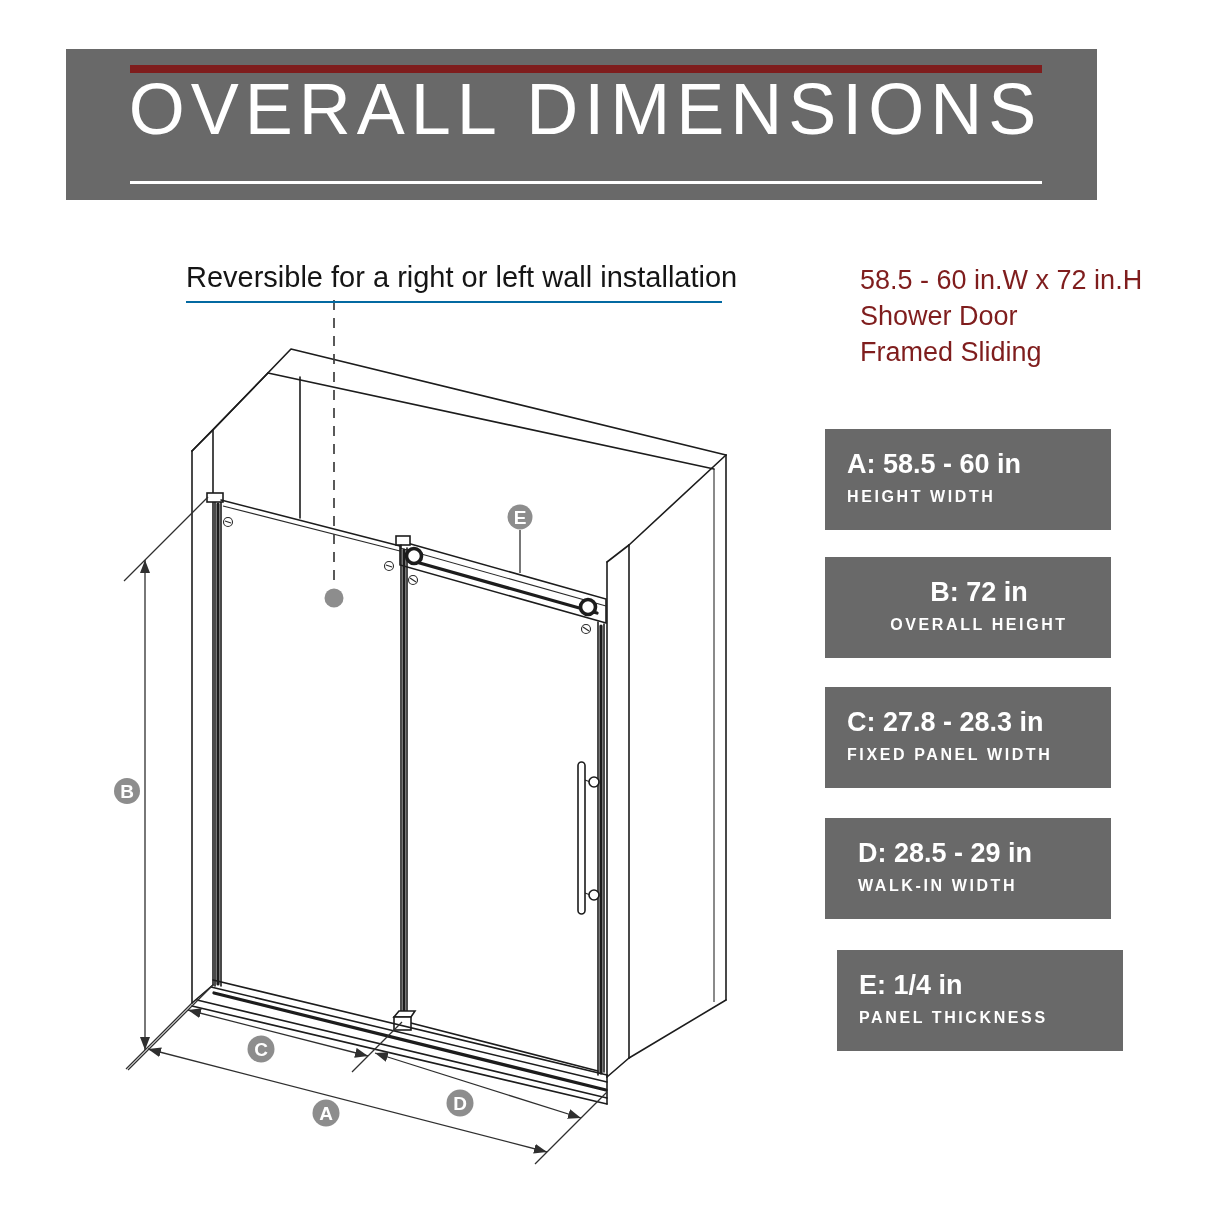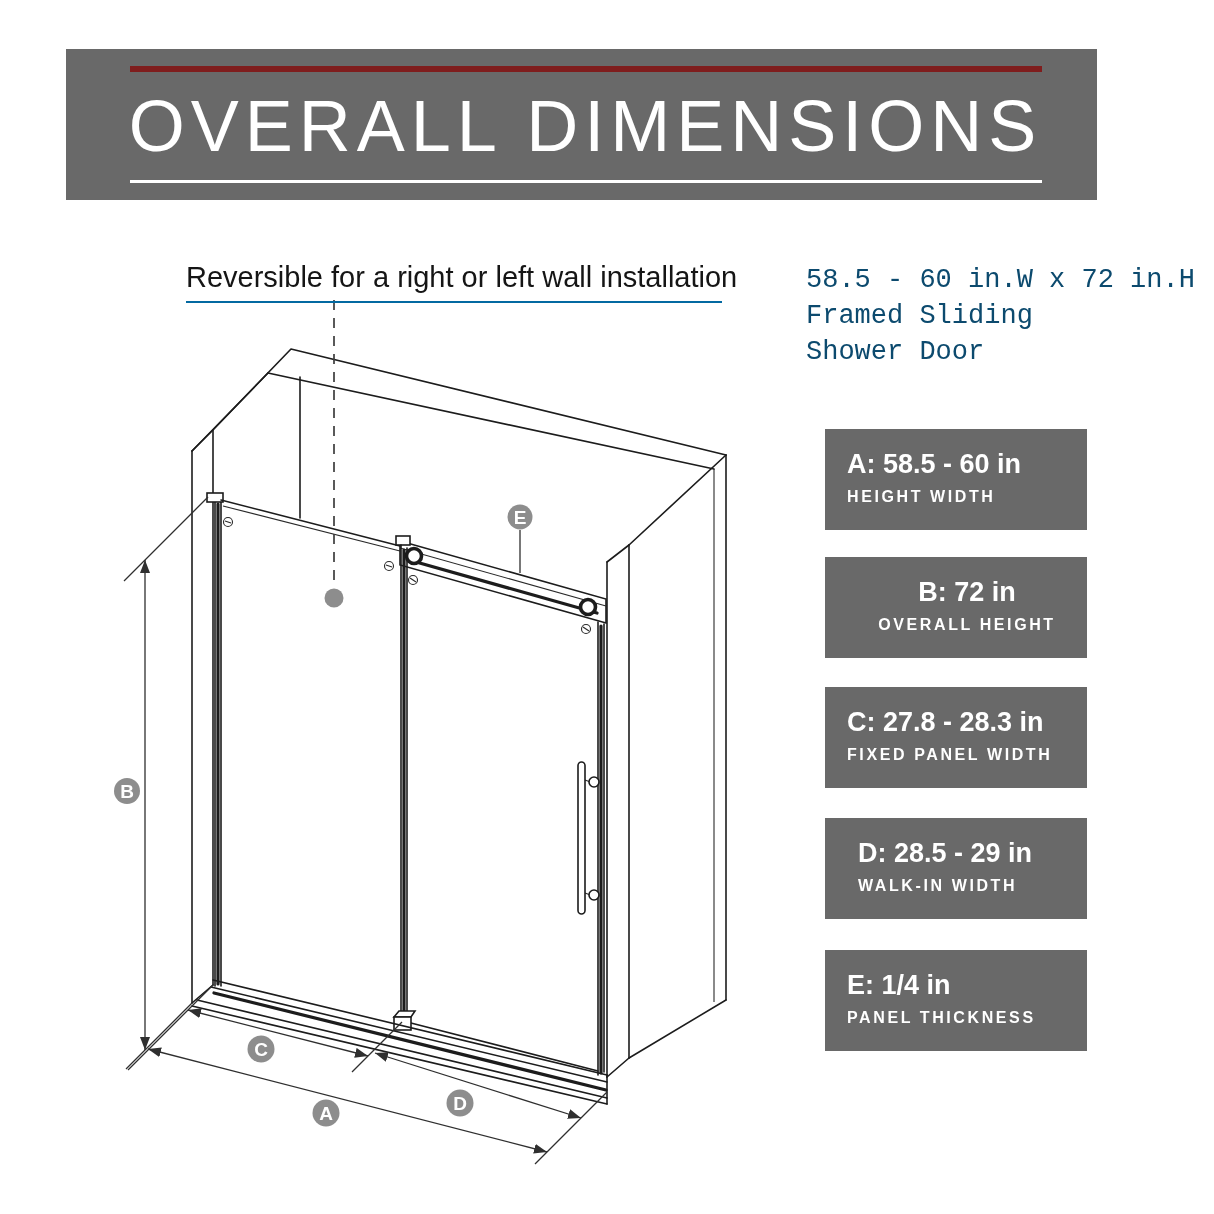--- a/index.html
+++ b/index.html
@@ -6,45 +6,45 @@
   body{
     width:1214px;height:1214px;position:relative;background:#ffffff;
     font-family:"Liberation Sans",sans-serif;overflow:hidden;
   }
   
   .banner{
     position:absolute;left:66px;top:49px;width:1031px;height:151px;
     background:#696969;display:flex;align-items:center;justify-content:center;
   }
   .banner-inner{
-    width:912px;height:108px;border-top:6px solid #7f1d1d;border-bottom:3px solid #ffffff;
-    display:flex;align-items:center;justify-content:center;margin-left:8px;
+    width:912px;height:108px;border-top:8px solid #7f1d1d;border-bottom:3px solid #ffffff;
+    display:flex;justify-content:center;margin-left:8px;
   }
   .banner-title{
     color:#ffffff;font-size:72px;letter-spacing:6px;white-space:nowrap;
     font-weight:normal;line-height:1;
   }
   
   .note{
     position:absolute;left:186px;top:261px;width:536px;text-align:center;
     font-size:29px;color:#151515;padding-bottom:7px;border-bottom:2px solid #0369a1;
     white-space:nowrap;
   }
   
   .product{
-    position:absolute;left:806px;top:262px;font-size:27px;color:#0c4a6e;line-height:36px;font-family:Liberation Mono, monospace;
+    position:absolute;left:860px;top:262px;font-size:27px;color:#7f1d1d;line-height:36px;
   }
   
   .spec{
-    position:absolute;left:825px;width:262px;height:101px;background:#696969;
+    position:absolute;left:825px;width:286px;height:101px;background:#696969;
     color:#ffffff;box-sizing:border-box;padding:21px 0 0 22px;
   }
   .spec .val{font-size:27px;font-weight:bold;line-height:1.1;}
   .spec .nm{font-size:16px;font-weight:bold;letter-spacing:2.6px;margin-top:8px;}
-  .spec-a{top:429px;} .spec-b{top:557px;text-align:center;} .spec-c{top:687px;} .spec-d{top:818px;padding-left:33px;} .spec-e{top:950px;}
+  .spec-a{top:429px;} .spec-b{top:557px;text-align:center;} .spec-c{top:687px;} .spec-d{top:818px;padding-left:33px;} .spec-e{top:950px;margin-left:12px;}
   
   svg{position:absolute;left:0;top:0;}
   .ln{stroke:#1c1c1c;stroke-width:1.6;fill:none;stroke-linecap:round;stroke-linejoin:round;}
   .thick{stroke:#1c1c1c;stroke-width:3.2;fill:none;stroke-linecap:round;}
   .thin{stroke:#2a2a2a;stroke-width:1.1;fill:none;}
   .dim{stroke:#2f2f2f;stroke-width:1.3;fill:none;}
   .lblc{fill:#8d8d8d;}
   .lblt{fill:#ffffff;font-size:19px;font-weight:bold;text-anchor:middle;}
   .whitefill{fill:#ffffff;stroke:#1c1c1c;stroke-width:1.6;}
 </style>
@@ -187,22 +187,22 @@
 <div class="banner">
   <div class="banner-inner">
     <div class="banner-title">OVERALL DIMENSIONS</div>
   </div>
 </div>
 
 <div class="note">Reversible for a right or left wall installation</div>
 
 <div class="product">
   <div>58.5 - 60 in.W x 72 in.H</div>
+  <div>Shower Door</div>
   <div>Framed Sliding</div>
-  <div>Shower Door</div>
 </div>
 
 <div class="spec spec-a">
   <div class="val">A: 58.5 - 60 in</div>
   <div class="nm">HEIGHT WIDTH</div>
 </div>
 <div class="spec spec-b">
   <div class="val">B: 72 in</div>
   <div class="nm">OVERALL HEIGHT</div>
 </div>

